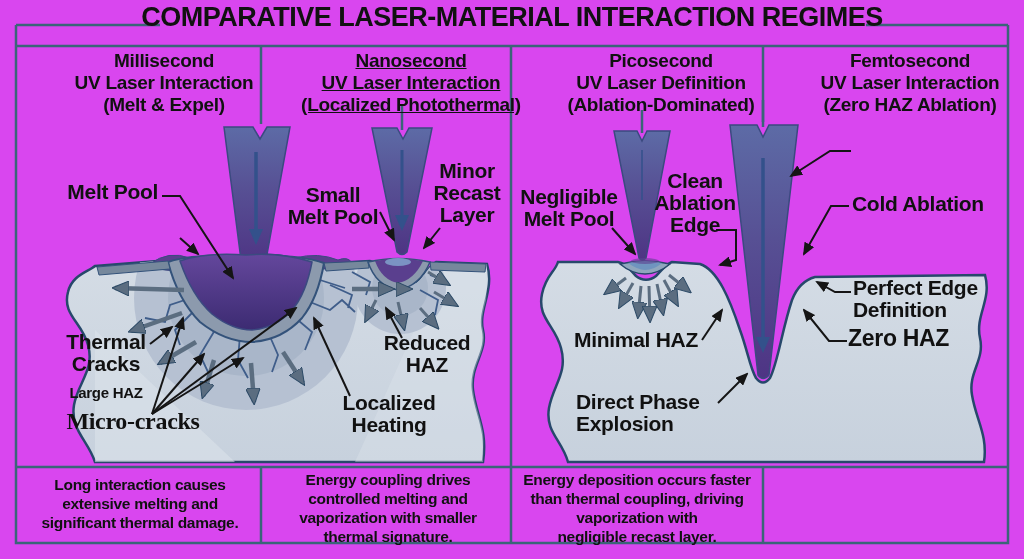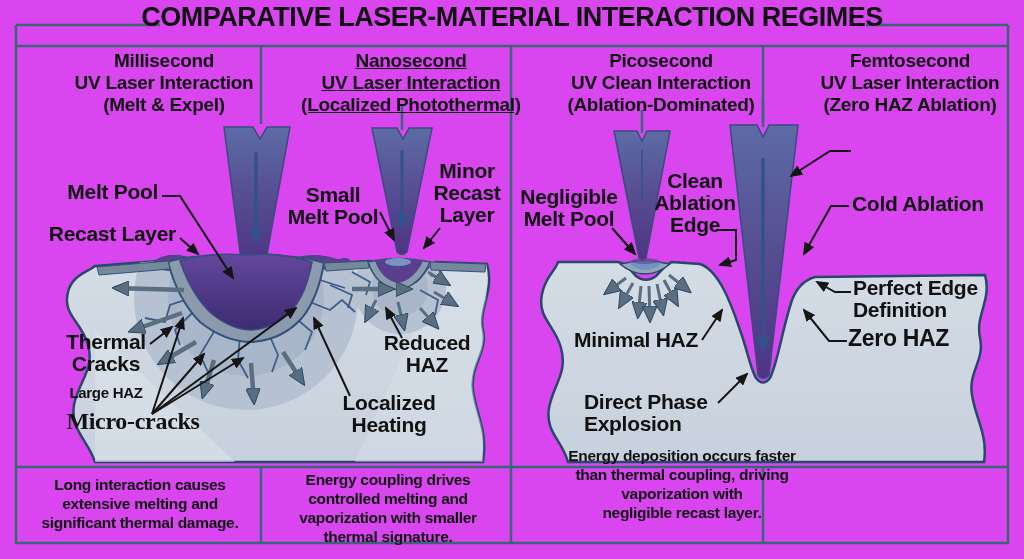--- a/index.html
+++ b/index.html
@@ -10,37 +10,37 @@
   .title{top:2px;left:0;width:1024px;text-align:center;font-size:27px;letter-spacing:-0.5px;}
   .hdr{top:50px;font-size:19px;line-height:22px;text-align:center;padding-left:24px;}
   .cap{font-size:15.5px;line-height:19px;text-align:center;}
   .lbl{font-size:21px;line-height:22px;}
   .c{text-align:center;} .r{text-align:right;} .l{text-align:left;}
   
   .hdr.h1{left:18px;width:244px;} .hdr.h2{left:266px;width:242px;text-decoration:underline;}
   .hdr.h3{left:514px;width:246px;} .hdr.h4{left:768px;width:236px;}
   
   .cap.c1{left:20px;top:475px;width:240px;} .cap.c2{left:268px;top:470px;width:240px;}
-  .cap.c3{left:514px;top:446px;width:246px;margin-left:45px;} .cap.c4{left:770px;top:470px;width:234px;}
+  .cap.c3{left:514px;top:470px;width:246px;} .cap.c4{left:770px;top:470px;width:234px;}
   
   .lbl.melt-pool{left:38px;top:181px;width:120px;}
   .lbl.recast-layer{left:22px;top:223px;width:154px;}
   .lbl.thermal-cracks{left:54px;top:331px;width:104px;}
   .lbl.large-haz{left:54px;top:385px;width:104px;font-size:15px;line-height:16px;}
   .lbl.micro-cracks{left:42px;top:410px;width:182px;font-size:24px;font-family:Liberation Serif, serif;}
   
   .lbl.small-melt-pool{left:283px;top:184px;width:100px;}
   .lbl.minor-recast{left:424px;top:160px;width:86px;}
   .lbl.reduced-haz{left:377px;top:332px;width:100px;}
   .lbl.localized-heating{left:339px;top:392px;width:100px;}
   
   .lbl.negligible-melt-pool{left:518px;top:186px;width:102px;}
   .lbl.clean-ablation-edge{left:650px;top:170px;width:90px;}
   .lbl.minimal-haz{left:570px;top:329px;width:132px;}
-  .lbl.direct-phase{left:576px;top:391px;width:150px;margin-left:8px;}
+  .lbl.direct-phase{left:576px;top:391px;width:150px;}
   
   .lbl.direct-vap{left:852px;top:134px;width:150px;}
   .lbl.cold-ablation{left:852px;top:193px;width:150px;}
   .lbl.perfect-edge{left:853px;top:277px;width:150px;}
   .lbl.zero-haz{left:848px;top:327px;width:120px;font-size:23px;}
 </style>
 </head>
 <body>
 
 <div class="stage">
@@ -221,28 +221,27 @@
 
   <div class="txt title">COMPARATIVE LASER-MATERIAL INTERACTION REGIMES</div>
 
   <div class="txt hdr h1">Millisecond
 UV Laser Interaction
 (Melt &amp; Expel)</div>
   <div class="txt hdr h2">Nanosecond
 UV Laser Interaction
 (Localized Photothermal)</div>
   <div class="txt hdr h3">Picosecond
-UV Clean Interaction
+UV Laser Definition
 (Ablation-Dominated)</div>
   <div class="txt hdr h4">Femtosecond
 UV Laser Interaction
 (Zero HAZ Ablation)</div>
 
   <div class="txt lbl melt-pool r">Melt Pool</div>
-  <div class="txt lbl recast-layer r">Recast Layer</div>
   <div class="txt lbl thermal-cracks c">Thermal
 Cracks</div>
   <div class="txt lbl large-haz c">Large HAZ</div>
   <div class="txt lbl micro-cracks c">Micro-cracks</div>
 
   <div class="txt lbl small-melt-pool c">Small
 Melt Pool</div>
   <div class="txt lbl minor-recast c">Minor
 Recast
 Layer</div>

